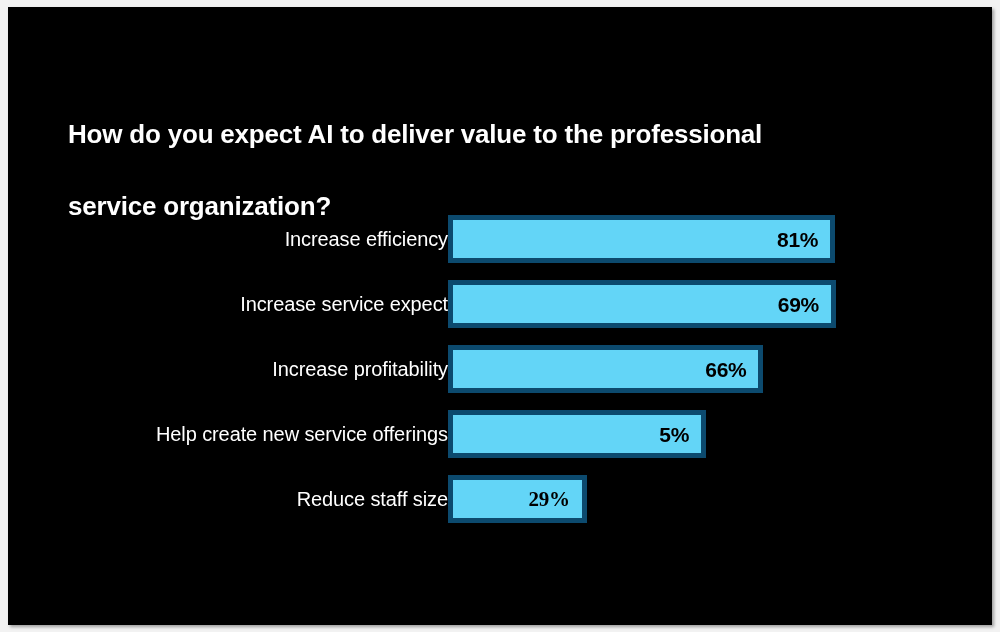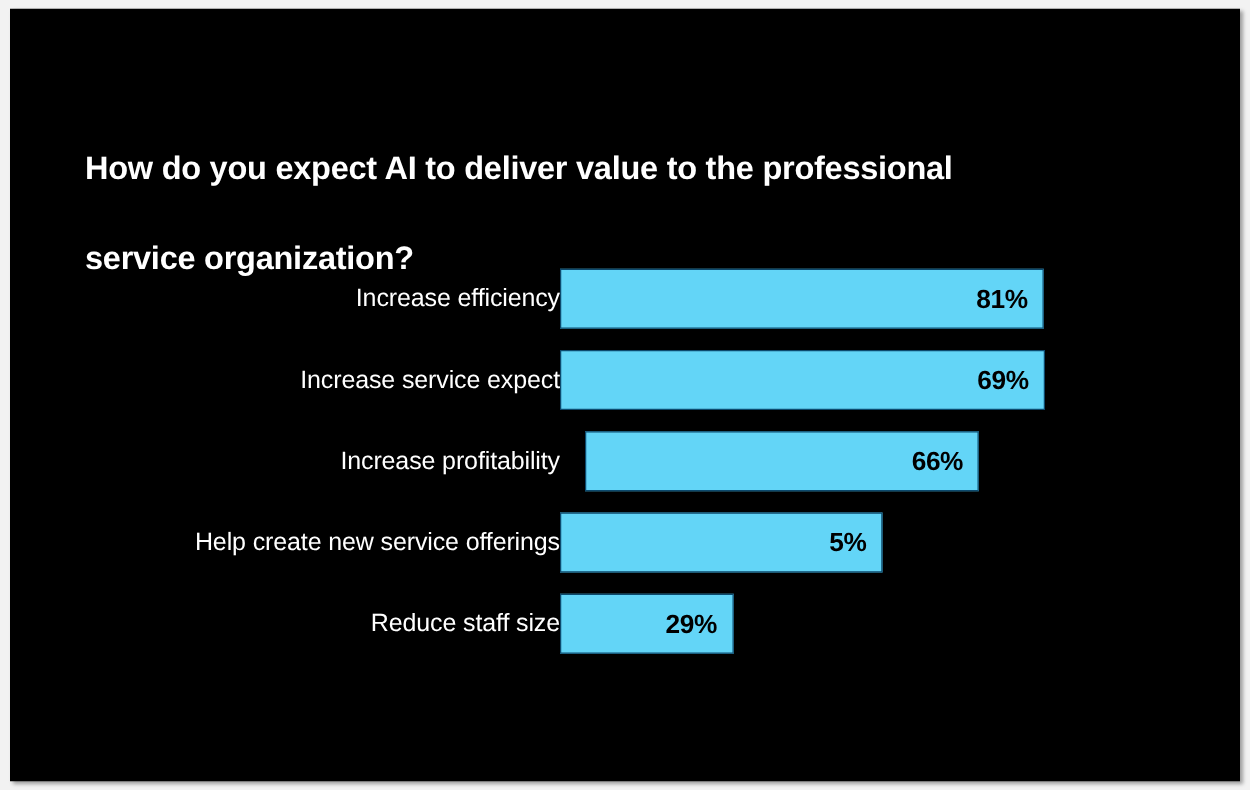--- a/index.html
+++ b/index.html
@@ -83,21 +83,21 @@
     position: absolute;
     left: 440px;
     top: 0;
     height: 48px;
   }
 
   .bar {
     position: relative;
     height: 48px;
     background: #63d5f7;
-    border: 1px solid #0c4a6e;
+    border: 5px solid #0c4a6e;
     box-sizing: border-box;
     display: flex;
     align-items: center;
     justify-content: flex-end;
   }
 
   .bar-value {
     color: #000000;
     font-size: 21px;
     font-weight: bold;
@@ -132,40 +132,40 @@
         <div class="cat-label">Increase service expect</div>
         <div class="bar-track" style="width: 388px;">
           <div class="bar" style="width:100%;">
             <span class="bar-value">69%</span>
           </div>
         </div>
       </div>
 
       <div class="bar-row" style="top:130px;">
         <div class="cat-label">Increase profitability</div>
-        <div class="bar-track" style="width: 315.48px; margin-left: 20px;">
+        <div class="bar-track" style="width: 315.48px;">
           <div class="bar" style="width:100%;">
             <span class="bar-value">66%</span>
           </div>
         </div>
       </div>
 
       <div class="bar-row" style="top:195px;">
         <div class="cat-label">Help create new service offerings</div>
         <div class="bar-track" style="width: 258.12px;">
           <div class="bar" style="width:100%;">
             <span class="bar-value">5%</span>
           </div>
         </div>
       </div>
 
       <div class="bar-row" style="top:260px;">
         <div class="cat-label">Reduce staff size</div>
         <div class="bar-track" style="width: 138.62px;">
-          <div class="bar" style="width:100%;">
+          <div class="bar" style="width:100%;font-family:Liberation Serif, serif;">
             <span class="bar-value">29%</span>
           </div>
         </div>
       </div>
 
     </div>
   </div>
 </div>
 
 </body></html>

